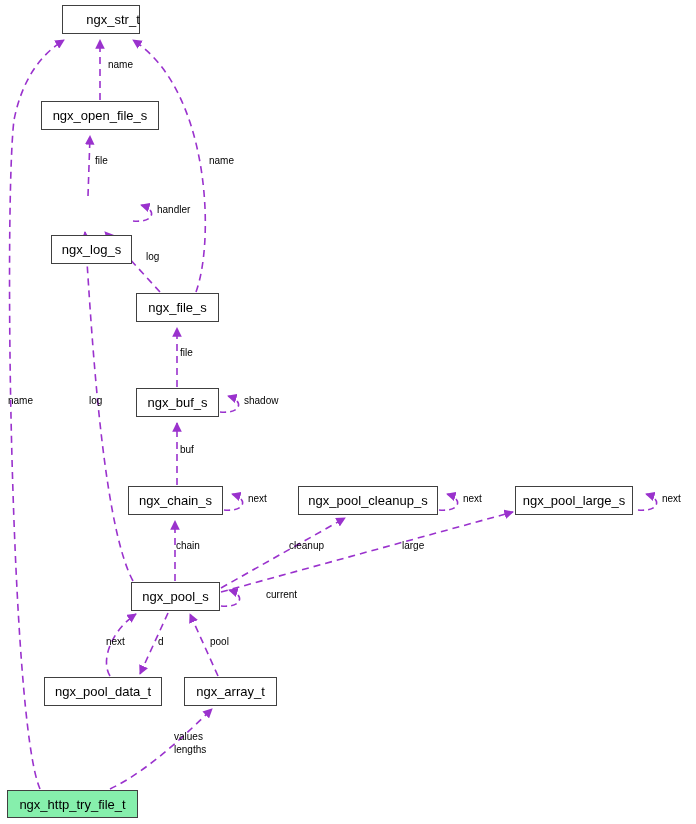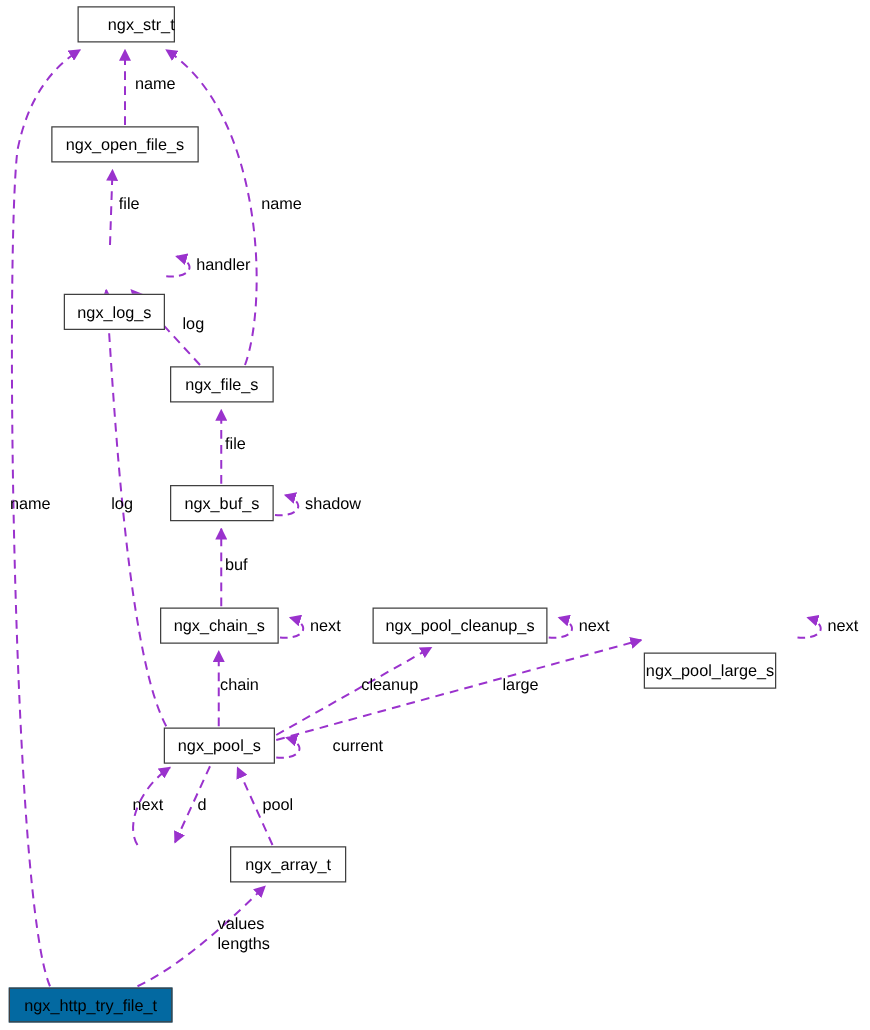--- a/index.html
+++ b/index.html
@@ -33,25 +33,25 @@
     color: #000000;
     font-size: 13px;
     line-height: 1;
     display: flex;
     align-items: center;
     justify-content: center;
     white-space: nowrap;
     z-index: 5;
   }
   .node.highlight {
-    background: #0369a1;
+    background: #86efac;
   }
   .edge-label {
     position: absolute;
-    font-size: 13px;
+    font-size: 10px;
     color: #000000;
     white-space: nowrap;
     z-index: 6;
     line-height: 1.25;
   }
 </style>
 </head>
 <body>
 
 <div id="graph">
@@ -119,25 +119,28 @@
   </div>
   <div class="node" style="left:136px;top:388px;width:83px;height:29px;">
     <span>ngx_buf_s</span>
   </div>
   <div class="node" style="left:128px;top:486px;width:95px;height:29px;">
     <span>ngx_chain_s</span>
   </div>
   <div class="node" style="left:298px;top:486px;width:140px;height:29px;align-items:center;">
     <span>ngx_pool_cleanup_s</span>
   </div>
-  <div class="node" style="left:515px;top:486px;width:106px;height:29px;margin-top:36px;">
+  <div class="node" style="left:515px;top:486px;width:118px;height:29px;">
     <span>ngx_pool_large_s</span>
   </div>
   <div class="node" style="left:131px;top:582px;width:89px;height:29px;">
     <span>ngx_pool_s</span>
+  </div>
+  <div class="node" style="left:44px;top:677px;width:118px;height:29px;">
+    <span>ngx_pool_data_t</span>
   </div>
   <div class="node" style="left:184px;top:677px;width:93px;height:29px;">
     <span>ngx_array_t</span>
   </div>
   <div class="node highlight" style="left:7px;top:790px;width:131px;height:28px;">
     <span>ngx_http_try_file_t</span>
   </div>
 
   <div class="edge-label" style="left:108px;top:59px;"><span>name</span></div>
   <div class="edge-label" style="left:209px;top:155px;"><span>name</span></div>

